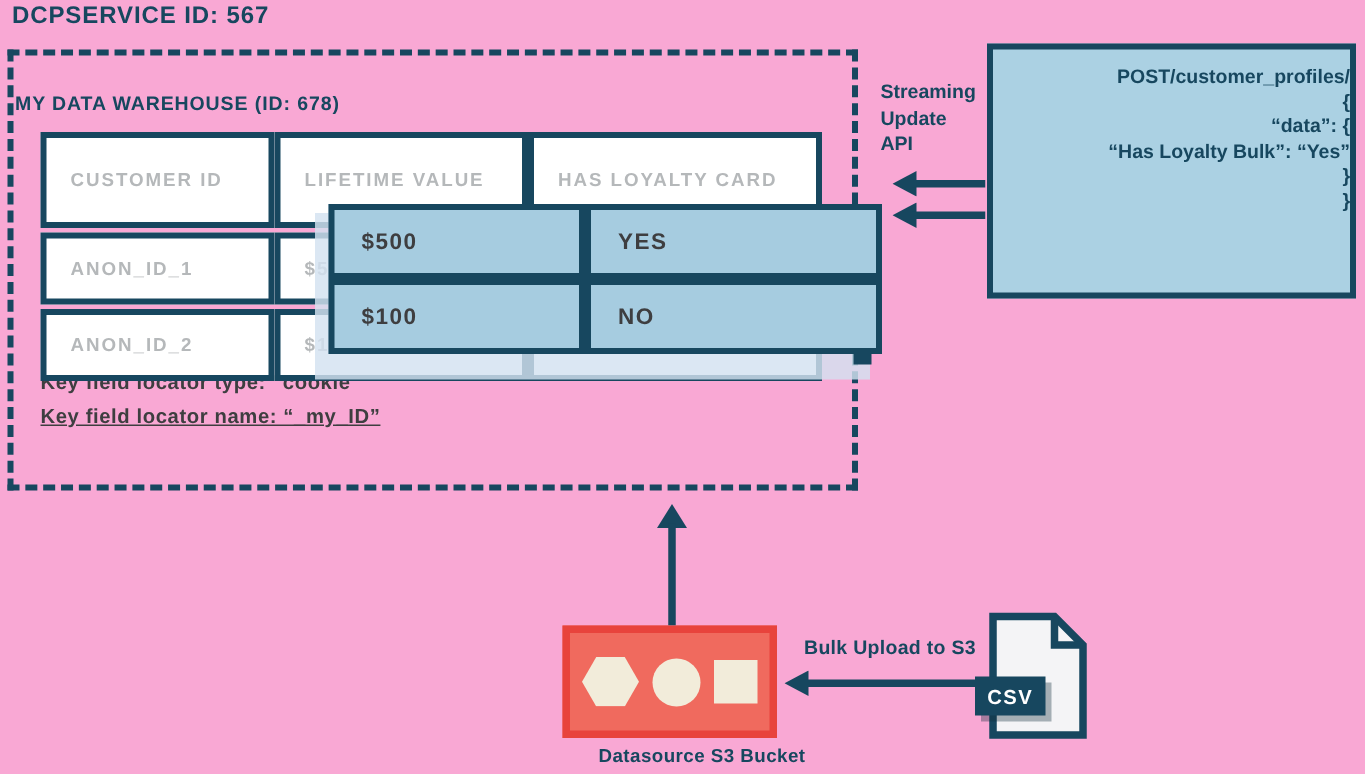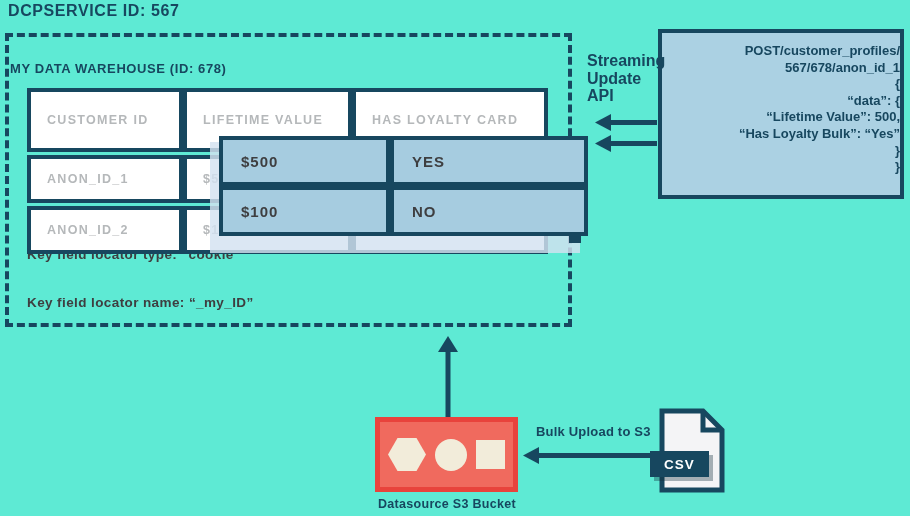--- a/index.html
+++ b/index.html
@@ -2,51 +2,51 @@
 <html style="--navy: #17475F; --lightblue: #A6CCE0; --codeblue: #ABD1E3; --red-border: #E8433C; --red-fill: #F06A5E; --cream: #F2ECDA; --gray-text: #B5B8BA; --dark-text: #3E3E40;"><head>
 <meta charset="utf-8">
 <style>
   :root{
     --navy:#17475F; --lightblue:#A6CCE0; --codeblue:#ABD1E3;
     --red-border:#E8433C; --red-fill:#F06A5E; --cream:#F2ECDA;
     --gray-text:#B5B8BA; --dark-text:#3E3E40; --page-fill:#F4F4F6;
   }
   *{margin:0;padding:0;box-sizing:border-box;}
   body{font-family:"Liberation Sans",sans-serif;background:#fff;}
-  .stage{position:relative;width:910px;height:516px;background:#5eead4;overflow:hidden;}
+  .stage{position:relative;width:910px;height:516px;background:#f9a8d4;overflow:hidden;}
   .abs{position:absolute;}
   .title{left:8px;top:2px;font-size:16px;font-weight:700;color:var(--navy);letter-spacing:.6px;}
   .dashed-box{left:5px;top:33px;width:567px;height:294px;border:4px dashed var(--navy);z-index:0;}
   .wh-title{left:10px;top:61px;font-size:13px;font-weight:700;color:var(--navy);letter-spacing:.6px;}
   .dw-table{left:27px;top:88px;display:grid;grid-template-columns:156px 169px 196px;
     grid-template-rows:64px 48px 48px;row-gap:3px;z-index:1;}
   .cell{border:4px solid var(--navy);background:#fff;display:flex;align-items:center;
     padding-left:16px;font-size:12.5px;font-weight:700;color:var(--gray-text);letter-spacing:1.3px;}
   .shadow-rect{left:210px;top:142px;width:370px;height:111px;background:rgba(211,226,240,.82);z-index:2;}
   .dark-square{left:569px;top:236px;width:12px;height:7px;background:var(--navy);z-index:2;}
   .overlay{left:219px;top:136px;display:grid;grid-template-columns:171px 198px;
     grid-template-rows:50px 50px;z-index:3;}
   .ocell{border:4px solid var(--navy);background:var(--lightblue);display:flex;align-items:center;
     padding-left:18px;font-size:15px;font-weight:700;color:var(--dark-text);letter-spacing:1px;}
   .keyline{left:27px;font-size:13.5px;font-weight:700;color:var(--dark-text);letter-spacing:.4px;}
-  .stream-label{left:587px;top:52px;font-size:16px;font-weight:700;color:var(--navy);line-height:17.5px;z-index:4;}
+  .stream-label{left:587px;top:52px;font-size:13px;font-weight:700;color:var(--navy);line-height:17.5px;z-index:4;}
   .code-box{left:658px;top:29px;width:246px;height:170px;background:var(--codeblue);
     border:4px solid var(--navy);padding:10px 0 0 20px;z-index:1;}
   .code-line{font-size:13px;font-weight:700;color:var(--navy);line-height:16.6px;white-space:pre;text-align:right;}
   .arrow-svg{z-index:4;}
   .bulk-label{left:536px;top:424px;font-size:13px;font-weight:700;color:var(--navy);letter-spacing:.2px;}
   .s3-box{left:375px;top:417px;width:143px;height:75px;background:var(--red-fill);
     border:5px solid var(--red-border);display:flex;align-items:center;justify-content:center;gap:9px;}
   .hexagon{width:38px;height:33px;background:var(--cream);
     clip-path:polygon(25% 0,75% 0,100% 50%,75% 100%,25% 100%,0 50%);}
   .circle{width:32px;height:32px;background:var(--cream);border-radius:50%;}
   .square{width:29px;height:29px;background:var(--cream);}
-  .s3-label{left:357px;top:497px;width:180px;text-align:center;font-size:12.5px;
+  .s3-label{left:357px;top:497px;width:180px;text-align:right;font-size:12.5px;
     font-weight:700;color:var(--navy);letter-spacing:.3px;}
-  .csv-badge{left:650px;top:451px;width:59px;height:26px;background:var(--navy);color:#fff;
+  .csv-badge{left:650px;top:451px;width:47px;height:26px;background:var(--navy);color:#fff;
     display:flex;align-items:center;justify-content:center;font-size:13.5px;font-weight:700;
     letter-spacing:1px;z-index:6;box-shadow:4px 4px 0 rgba(13,42,58,.35);}
 </style>
 </head>
 <body>
 
 <div class="stage">
 
   <div class="abs title">DCPSERVICE ID: 567</div>
 
@@ -70,43 +70,41 @@
   <div class="abs dark-square"></div>
 
   <div class="abs overlay">
     <div class="ocell">$500</div>
     <div class="ocell">YES</div>
     <div class="ocell">$100</div>
     <div class="ocell">NO</div>
   </div>
 
   <div class="abs keyline" style="top:247px;">Key field locator type: “cookie”</div>
-  <div class="abs keyline" style="top:295px;">Key field locator name: “_my_ID”</div>
+  <div class="abs keyline" style="top:270px;text-decoration:underline;">Key field locator name: “_my_ID”</div>
 
   <div class="abs stream-label">
     <div>Streaming</div>
     <div>Update</div>
     <div>API</div>
   </div>
 
   <svg class="abs arrow-svg" style="left:595px;top:114px;" width="62" height="17">
     <polygon points="0,8.5 16,0 16,17" fill="#17475F"></polygon>
     <rect x="13" y="6" width="49" height="5" fill="#17475F"></rect>
   </svg>
   <svg class="abs arrow-svg" style="left:595px;top:135px;" width="62" height="17">
     <polygon points="0,8.5 16,0 16,17" fill="#17475F"></polygon>
     <rect x="13" y="6" width="49" height="5" fill="#17475F"></rect>
   </svg>
 
   <div class="abs code-box">
     <div class="code-line">POST/customer_profiles/</div>
-    <div class="code-line">567/678/anon_id_1</div>
     <div class="code-line">{</div>
     <div class="code-line">“data”: {</div>
-    <div class="code-line">      “Lifetime Value”: 500,</div>
     <div class="code-line">      “Has Loyalty Bulk”: “Yes”</div>
     <div class="code-line">      }</div>
     <div class="code-line">}</div>
   </div>
 
   <svg class="abs arrow-svg" style="left:438px;top:336px;" width="20" height="81">
     <polygon points="10,0 0,16 20,16" fill="#17475F"></polygon>
     <rect x="7.5" y="13" width="5" height="68" fill="#17475F"></rect>
   </svg>
 

